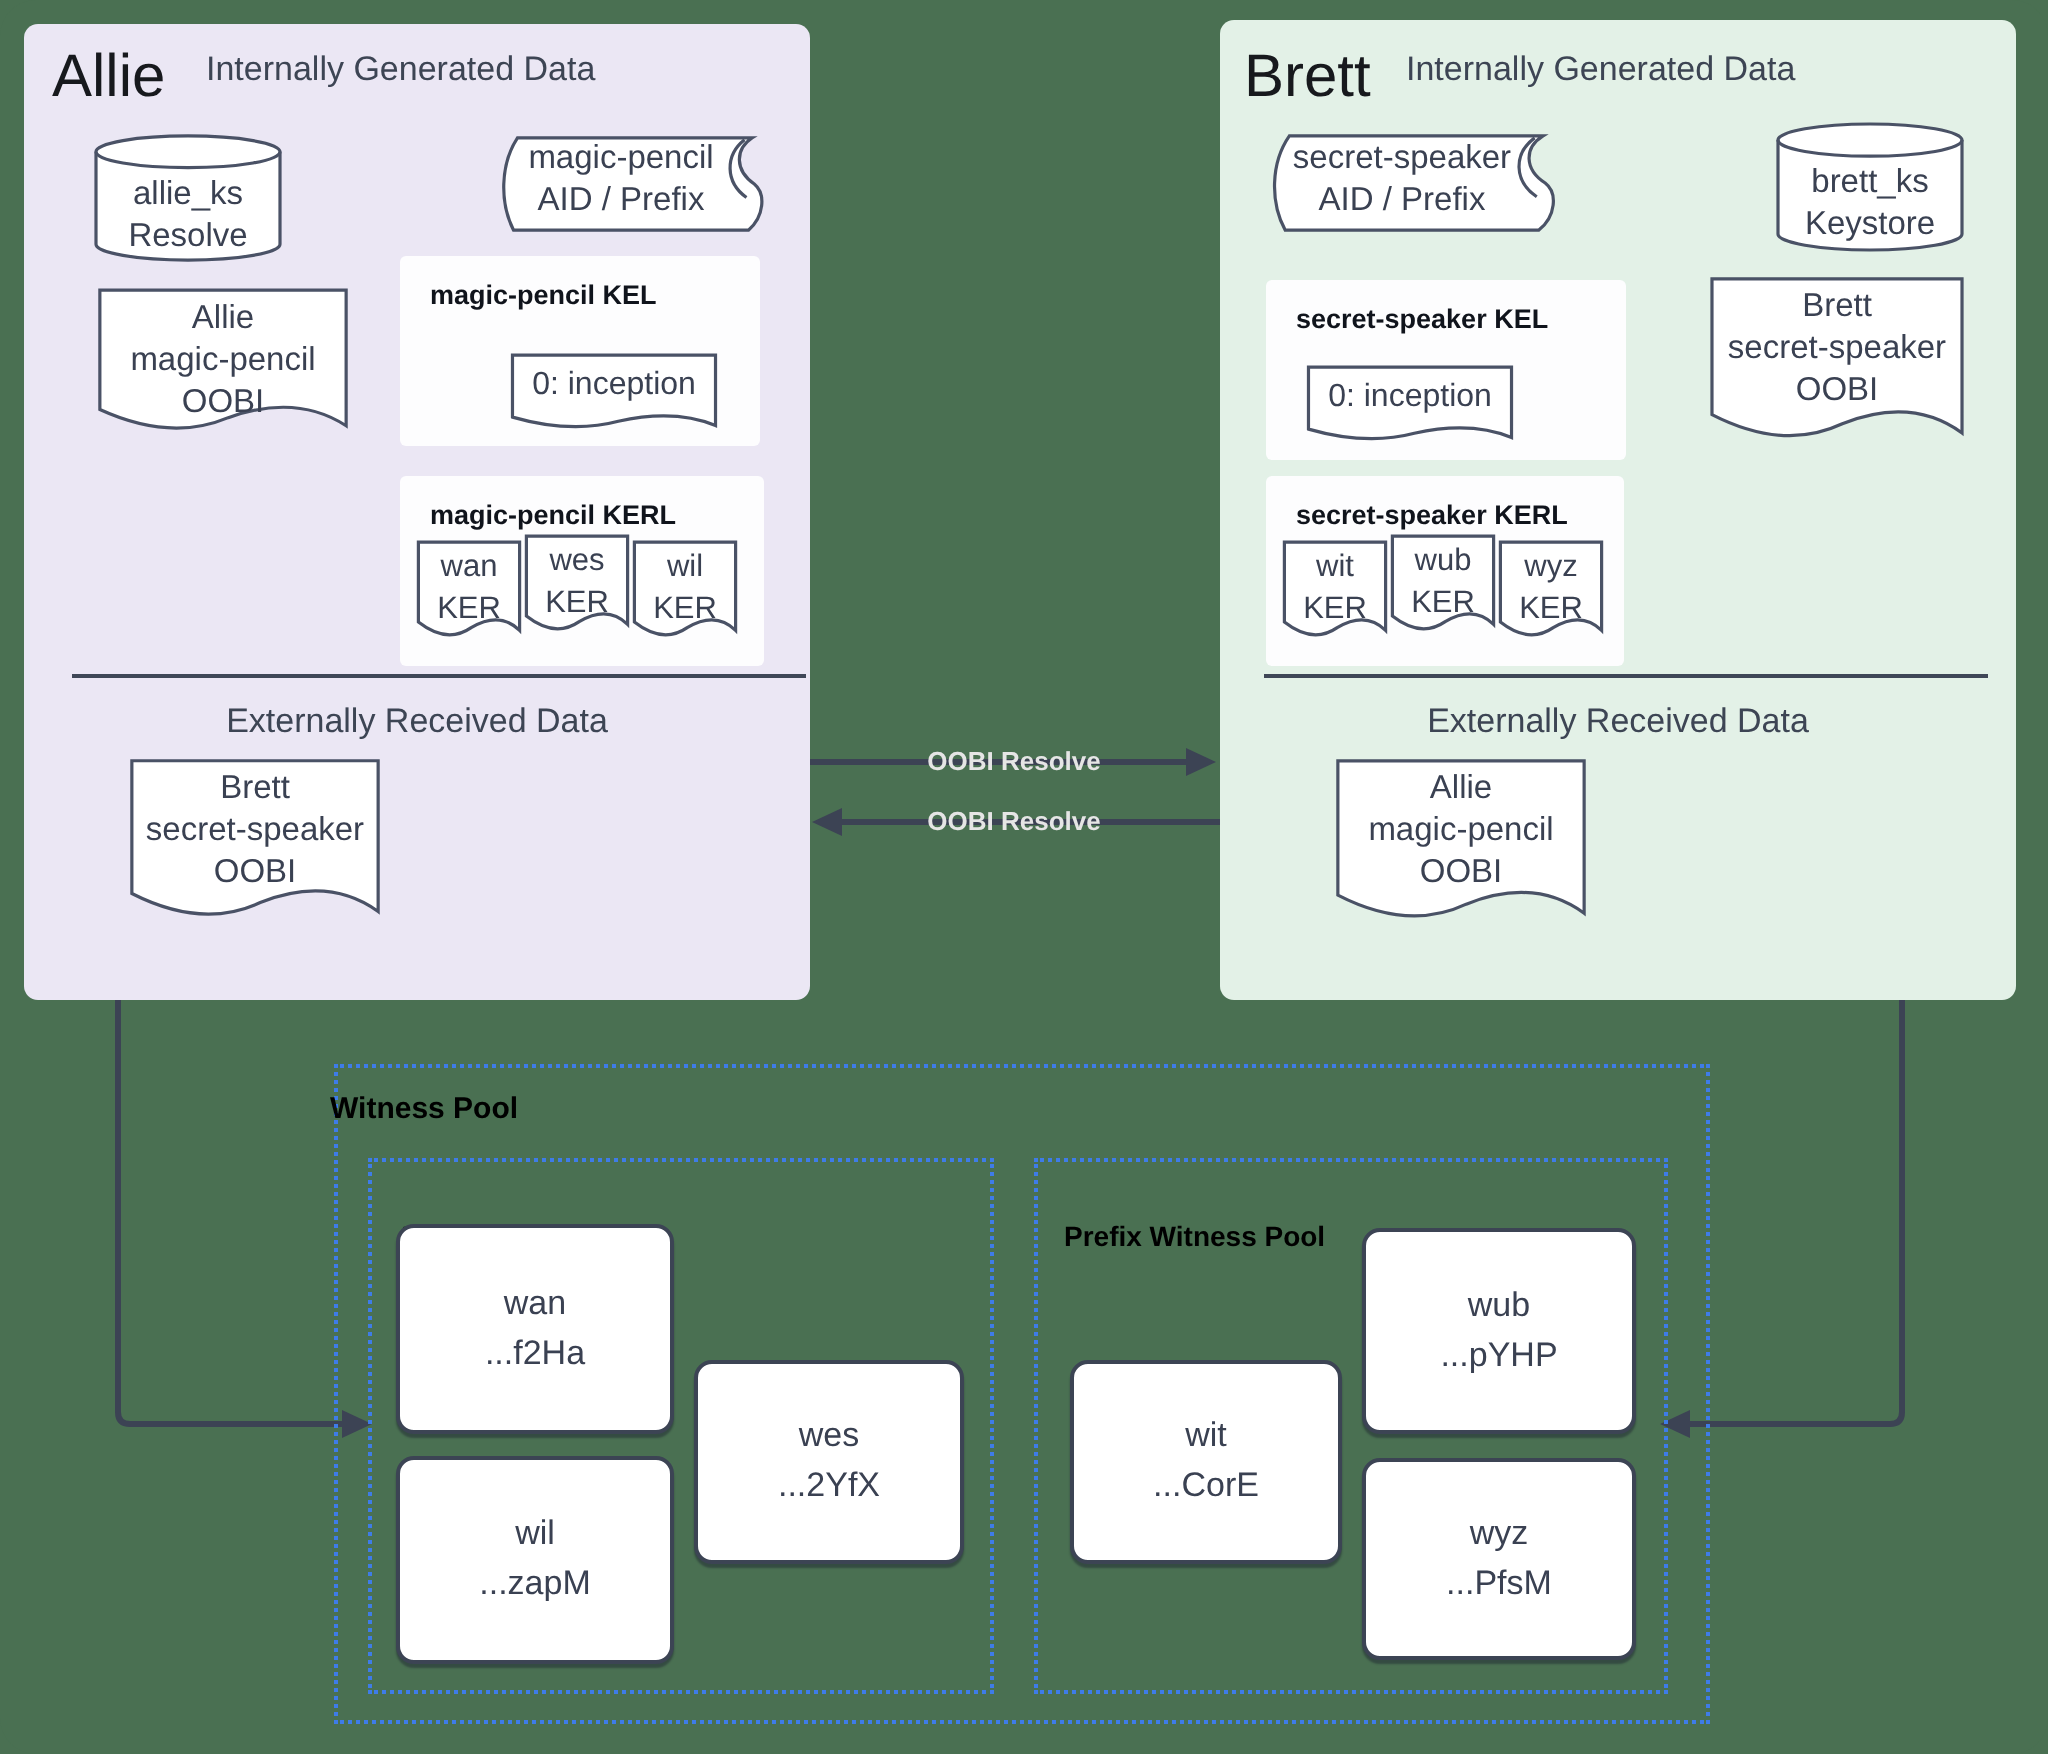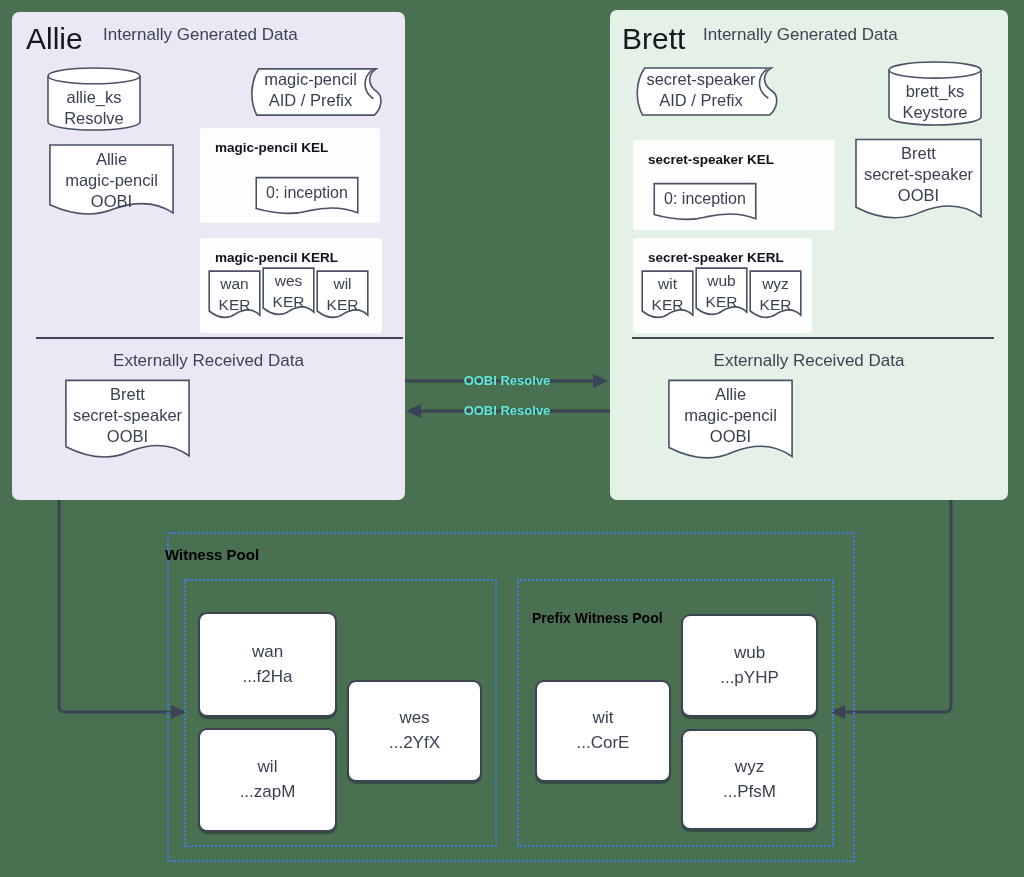--- a/index.html
+++ b/index.html
@@ -38,21 +38,21 @@
   .pool-label-inner { font-size:14px;margin-top:15px; }
 
   .witness-box { position:absolute; background:#ffffff; border:2px solid #3c4454;
                  border-radius:9px; box-shadow:0 2px 1px rgba(26,32,46,0.45);
                  display:flex; align-items:center; justify-content:center;
                  text-align:center; white-space:pre-line; font-size:17px;
                  line-height:1.45; color:#3a4152; }
 
   .overlay { position:absolute; left:0; top:0; pointer-events:none; }
   .flow-label { position:absolute; width:140px; text-align:center; font-size:13px;
-                font-weight:700; color:#5eead4; }
+                font-weight:700; color:#e5e5e5; }
 </style>
 </head>
 <body>
 
 <div class="stage">
 
   <div class="panel panel-allie"></div>
   <div class="panel-title" style="left:26px; top:22px;">Allie</div>
   <div class="section-header" style="left:103px; top:25px;">Internally Generated Data</div>
 
@@ -145,21 +145,21 @@
 
   <div class="shape" style="left:885px; top:60px; width:100px; height:67px;">
     <svg viewBox="0 0 100 100" preserveAspectRatio="none">
       <path class="shape-fill" d="M4,15 a46,12 0 0 1 92,0 V85 a46,12 0 0 1 -92,0 Z"></path>
       <path class="shape-line" d="M4,15 a46,12 0 0 0 92,0"></path>
     </svg>
     <div class="shape-txt" style="top:21px;">brett_ks
 Keystore</div>
   </div>
 
-  <div class="white-box" style="left:633px; top:140px; width:180px; height:90px;padding-left:22px;">
+  <div class="white-box" style="left:633px; top:140px; width:180px; height:90px;">
     <div class="box-label">secret-speaker KEL</div>
   </div>
   <div class="shape" style="left:651px; top:182px; width:108px; height:42px;">
     <svg viewBox="0 0 100 80" preserveAspectRatio="none">
       <path class="shape-fill" d="M3,3 H97 V70 Q78,54 52,66 Q30,78 3,62 Z"></path>
     </svg>
     <div class="shape-txt" style="top:7px; font-size:16px;">0: inception</div>
   </div>
 
   <div class="shape" style="left:852px; top:136px; width:133px; height:92px;">

